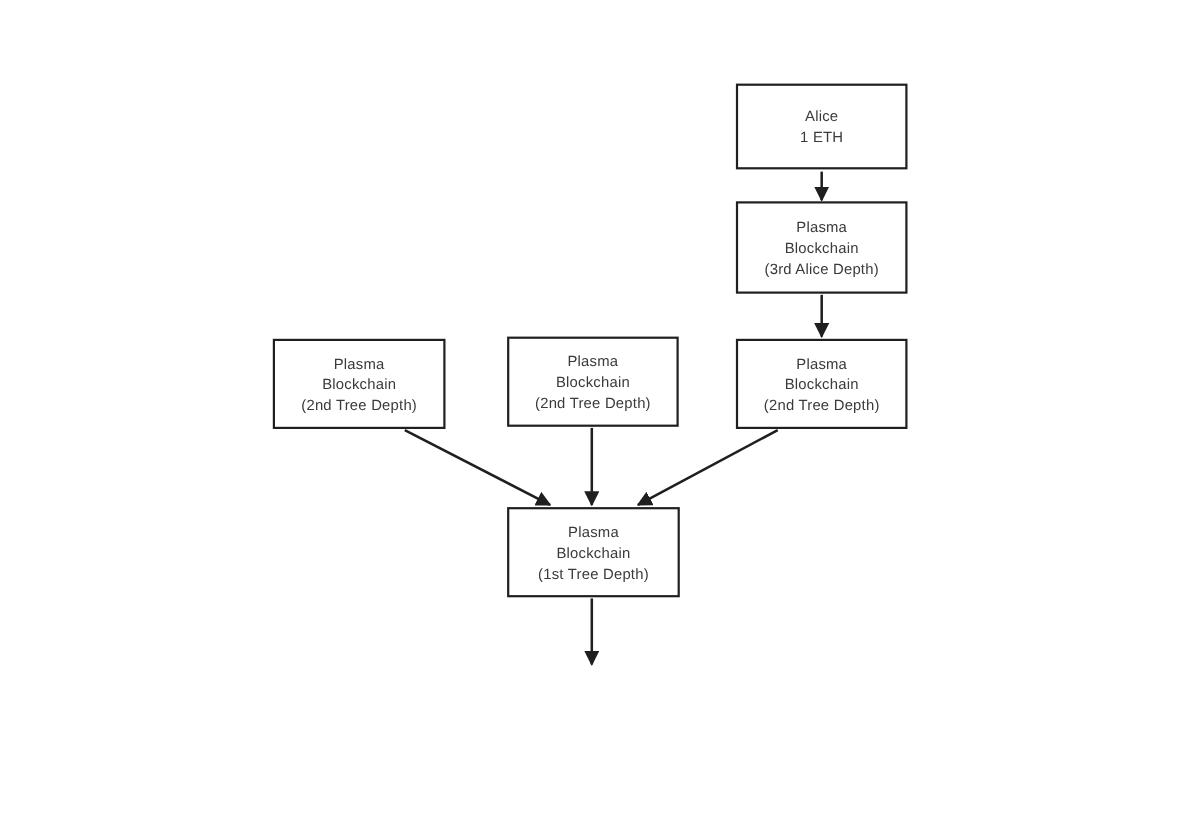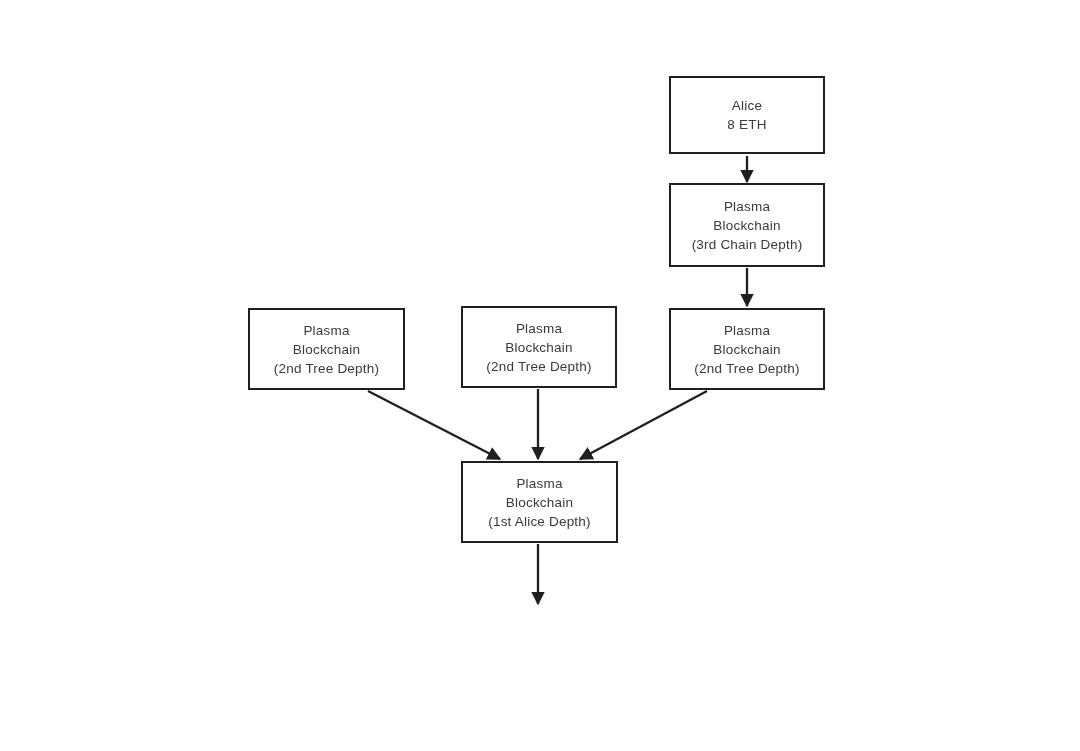--- a/index.html
+++ b/index.html
@@ -80,29 +80,29 @@
     <line class="edge" x1="747" y1="268" x2="747" y2="306" marker-end="url(#arrowhead)"></line>
     <line class="edge" x1="368" y1="391" x2="500" y2="459" marker-end="url(#arrowhead)"></line>
     <line class="edge" x1="538" y1="389" x2="538" y2="459" marker-end="url(#arrowhead)"></line>
     <line class="edge" x1="707" y1="391" x2="580" y2="459" marker-end="url(#arrowhead)"></line>
     <line class="edge" x1="538" y1="544" x2="538" y2="604" marker-end="url(#arrowhead)"></line>
   </svg>
 
   <div class="node" id="node-alice">
     <div class="node-text">
       <span class="node-line">Alice</span>
-      <span class="node-line">8 ETH</span>
+      <span class="node-line">1 ETH</span>
     </div>
   </div>
 
   <div class="node" id="node-depth3">
     <div class="node-text">
       <span class="node-line">Plasma</span>
       <span class="node-line">Blockchain</span>
-      <span class="node-line">(3rd Chain Depth)</span>
+      <span class="node-line">(3rd Alice Depth)</span>
     </div>
   </div>
 
   <div class="node" id="node-depth2-right">
     <div class="node-text">
       <span class="node-line">Plasma</span>
       <span class="node-line">Blockchain</span>
       <span class="node-line">(2nd Tree Depth)</span>
     </div>
   </div>
@@ -120,18 +120,18 @@
       <span class="node-line">Plasma</span>
       <span class="node-line">Blockchain</span>
       <span class="node-line">(2nd Tree Depth)</span>
     </div>
   </div>
 
   <div class="node" id="node-depth1">
     <div class="node-text">
       <span class="node-line">Plasma</span>
       <span class="node-line">Blockchain</span>
-      <span class="node-line">(1st Alice Depth)</span>
+      <span class="node-line">(1st Tree Depth)</span>
     </div>
   </div>
 
 
 </div>
 
 </body></html>

